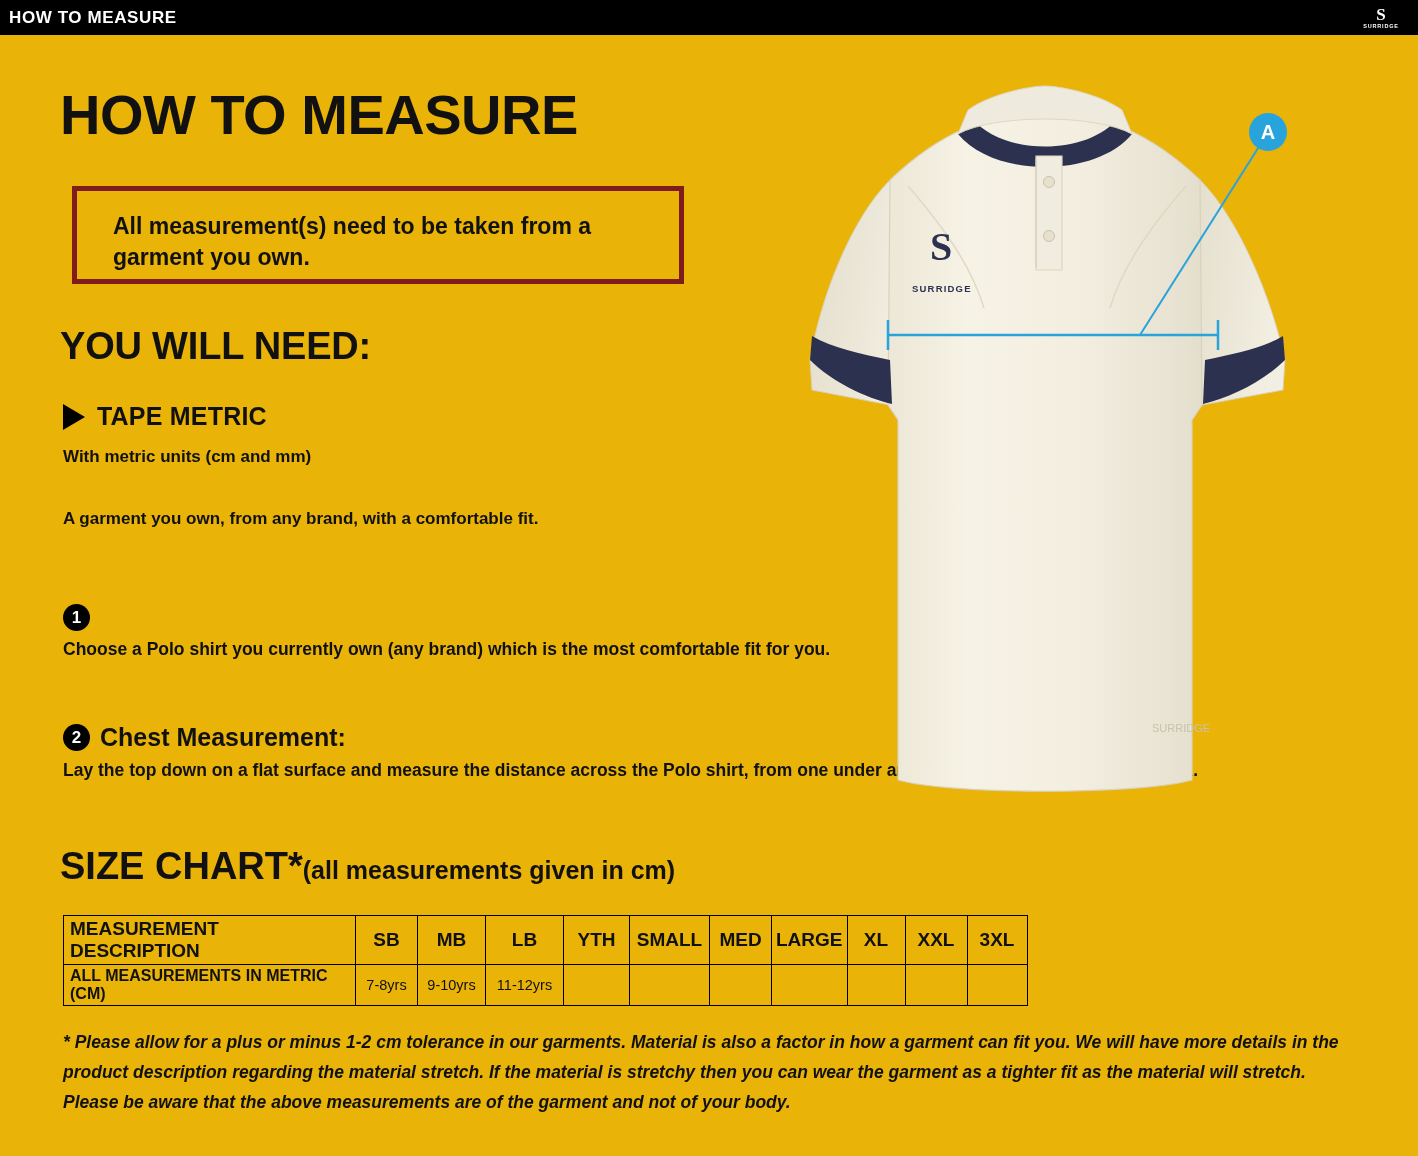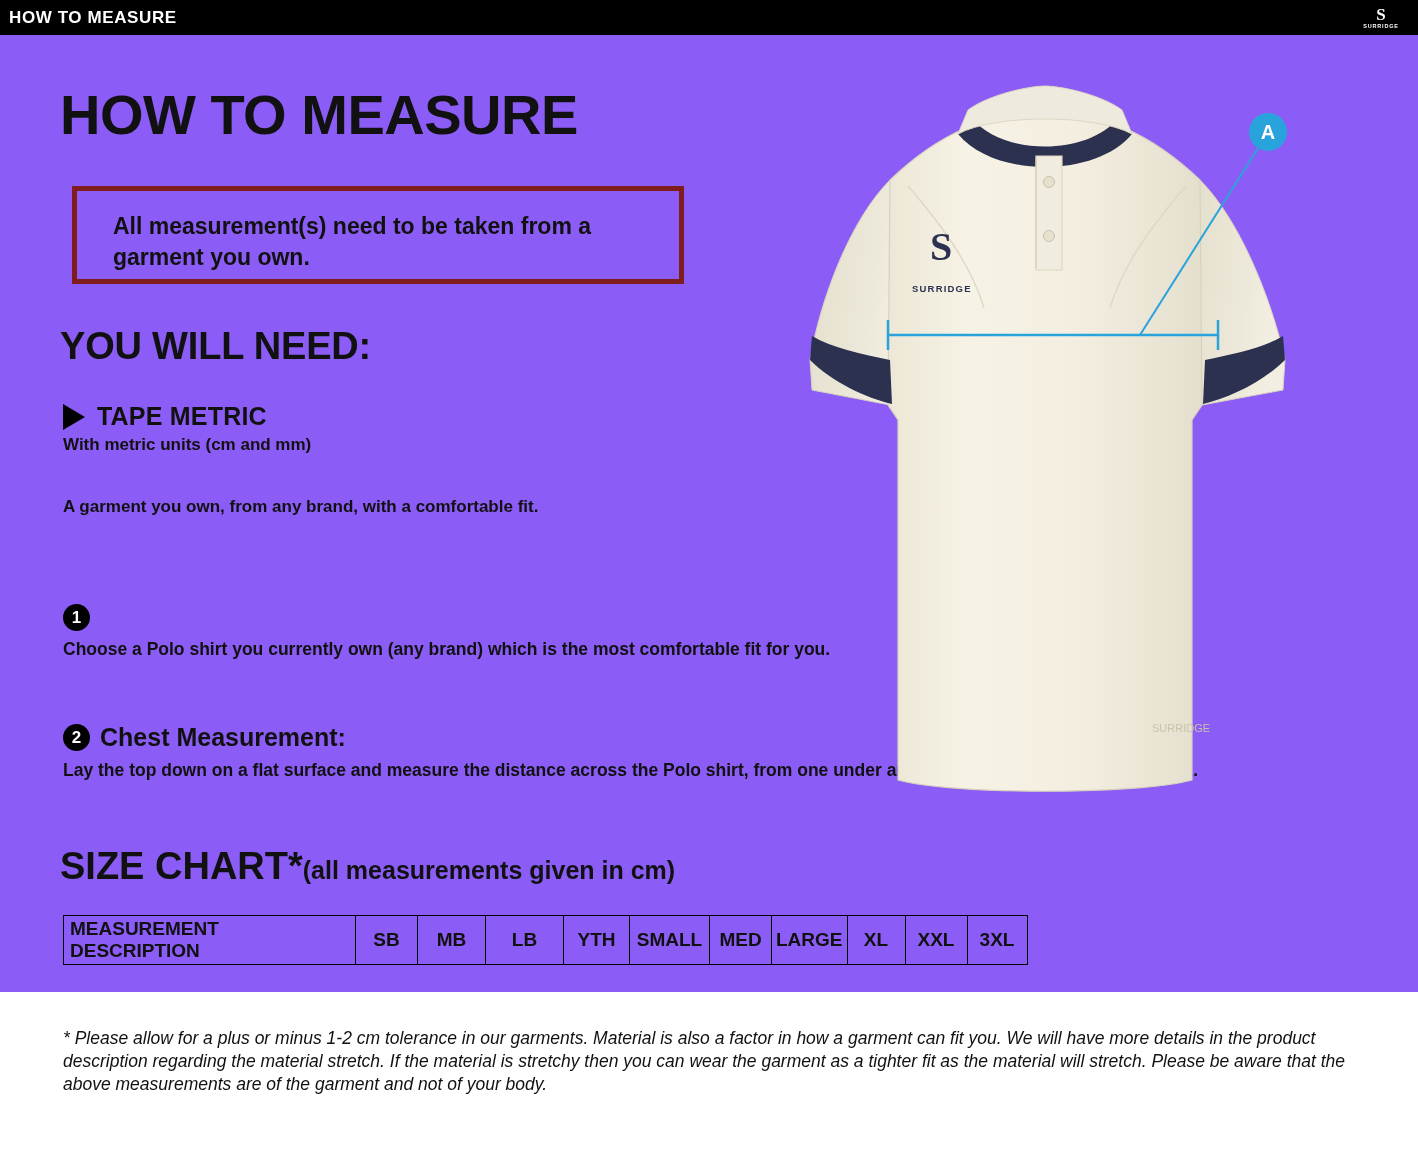--- a/index.html
+++ b/index.html
@@ -6,22 +6,22 @@
   html, body {
     margin: 0; padding: 0;
     width: 1418px; height: 1156px;
     background: #ffffff;
     font-family: "Liberation Sans", sans-serif;
     color: #111111;
     overflow: hidden;
   }
   #page {
     position: relative;
-    width: 1418px; height: 992px;
-    background: #8b5cf6;
+    width: 1418px; height: 1156px;
+    background: #eab308;
   }
 
   
   .topbar {
     position: absolute; top: 0; left: 0;
     width: 1418px; height: 35px;
     background: #000000;
   }
   .topbar-title {
     position: absolute; left: 9px; top: 8px;
@@ -76,21 +76,21 @@
   .tri {
     width: 0; height: 0;
     border-left: 22px solid #000;
     border-top: 13px solid transparent;
     border-bottom: 13px solid transparent;
   }
   .need-title {
     font-size: 25px; font-weight: bold; letter-spacing: 0.2px;
   }
   .need-sub {
-    font-size: 17px; font-weight: bold; margin-top: 4px;
+    font-size: 17px; font-weight: bold; margin-top: 16px;
   }
   #need1 { top: 402px; }
   #need2 { top: 493px; }
 
   
   .step { position: absolute; left: 63px; }
   .step .head { display: flex; align-items: center; gap: 10px; }
   .circle-num {
     width: 27px; height: 27px; border-radius: 50%;
     background: #000; color: #fff;
@@ -148,22 +148,22 @@
   .col-large{ width: 72px; }
   .col-xl   { width: 58px; }
   .col-xxl  { width: 62px; margin-left: 24px; }
   .col-3xl  { width: 60px; }
   td.agecell { font-size: 14.5px; }
 
   
   .footnote {
     position: absolute; left: 63px; top: 1027px;
     width: 1300px;
-    font-size: 17.5px; font-style: italic; font-weight: normal;
-    line-height: 23px;
+    font-size: 17.5px; font-style: italic; font-weight: bold;
+    line-height: 30px;
   }
 
   
   .shirt-area {
     position: absolute; left: 740px; top: 60px;
     width: 620px; height: 760px;
   }
   .callout-label {
     position: absolute;
     left: 1249px; top: 113px;
@@ -237,20 +237,33 @@
         <th class="col-yth">YTH</th>
         <th class="col-small">SMALL</th>
         <th class="col-med">MED</th>
         <th class="col-large">LARGE</th>
         <th class="col-xl">XL</th>
         <th class="col-xxl">XXL</th>
         <th class="col-3xl">3XL</th>
       </tr>
     </thead>
     <tbody>
+      <tr>
+        <td class="desc">ALL MEASUREMENTS IN METRIC (CM)</td>
+        <td class="agecell">7-8yrs</td>
+        <td class="agecell">9-10yrs</td>
+        <td class="agecell">11-12yrs</td>
+        <td></td>
+        <td></td>
+        <td></td>
+        <td></td>
+        <td></td>
+        <td></td>
+        <td></td>
+      </tr>
     </tbody>
   </table>
 
   <div class="footnote">* Please allow for a plus or minus 1-2 cm tolerance in our garments. Material is also a factor in how a garment can fit you. We will have more details in the product description regarding the material stretch.  If the material is stretchy then you can wear the garment as a tighter fit as the material will stretch.  Please be aware that the above measurements are of the garment and not of your body.</div>
 
   <div class="shirt-area">
     <svg width="620" height="760" viewBox="0 0 620 760">
       <defs>
         <linearGradient id="cloth" x1="0" y1="0" x2="1" y2="0">
           <stop offset="0%" stop-color="#ece7d6"></stop>

